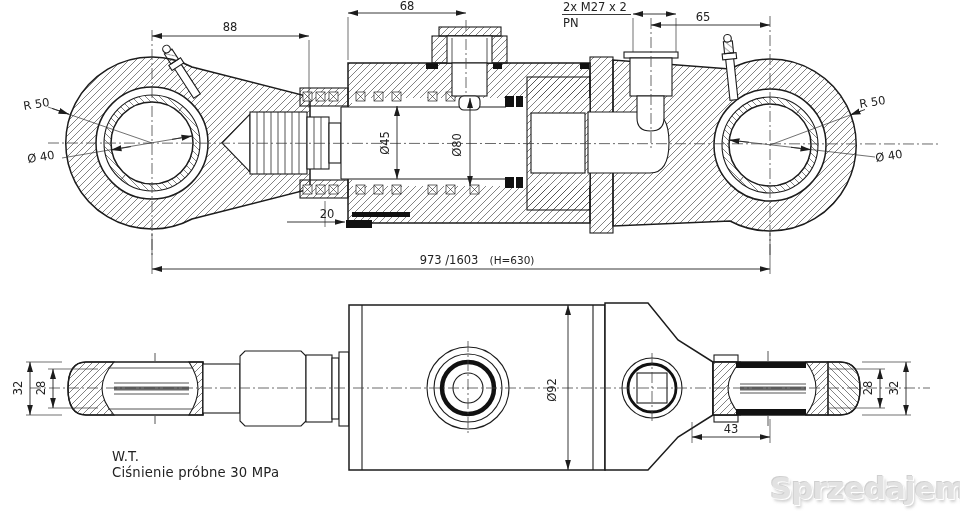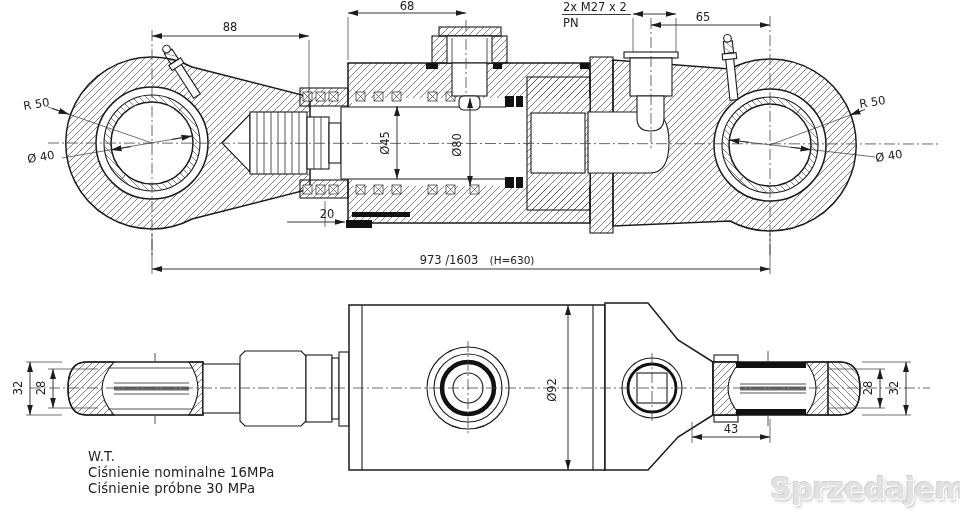--- a/index.html
+++ b/index.html
@@ -19,21 +19,21 @@
   .blk{fill:#111;stroke:none;}
   .gry{fill:#6b6b6b;stroke:none;}
   .dt{font-size:11.5px;fill:#222;}
   .dts{font-size:10.5px;fill:#222;}
   .mid{text-anchor:middle;}
   .sealsq rect{fill:#fff;stroke:#222;stroke-width:0.7;}
   .sealsq path{stroke:#222;stroke-width:0.6;fill:none;}
   
   .notes{position:absolute;left:88px;top:449px;color:#222;line-height:16px;font-size:13.2px;
          letter-spacing:0.2px;}
-  .notes div{white-space:nowrap;}
+  .notes div{white-space:nowrap;margin-left:24px;}
   
   .wm{position:absolute;left:770px;top:470px;white-space:nowrap;}
   .wm-brand{font-size:31px;font-weight:700;color:#e2e2e2;letter-spacing:-1px;
             text-shadow:1px 1px 0 #ffffff,-1px -1px 0 #cfcfcf,2px 3px 3px rgba(150,150,150,.45);}
 </style>
 </head>
 <body>
 
 <div class="stage">
 
@@ -333,21 +333,20 @@
       <line class="xl" x1="862" y1="362" x2="911" y2="362"></line>
       <line class="xl" x1="862" y1="415" x2="911" y2="415"></line>
       <line class="dl" x1="906" y1="362" x2="906" y2="415" marker-start="url(#mS)" marker-end="url(#mE)"></line>
       <text class="dt mid" x="898" y="388" transform="rotate(-90 898 388)">32</text>
     </g>
   </g>
 </svg>
 
 <div class="notes">
   <div>W.T.</div>
-  <div>Ciśnienie nominalne 16MPa</div>
   <div>Ciśnienie próbne 30 MPa</div>
 </div>
 
 <div class="wm">
   <span class="wm-brand">Sprzedajemy</span>
 </div>
 
 </div>
 
 </body></html>

